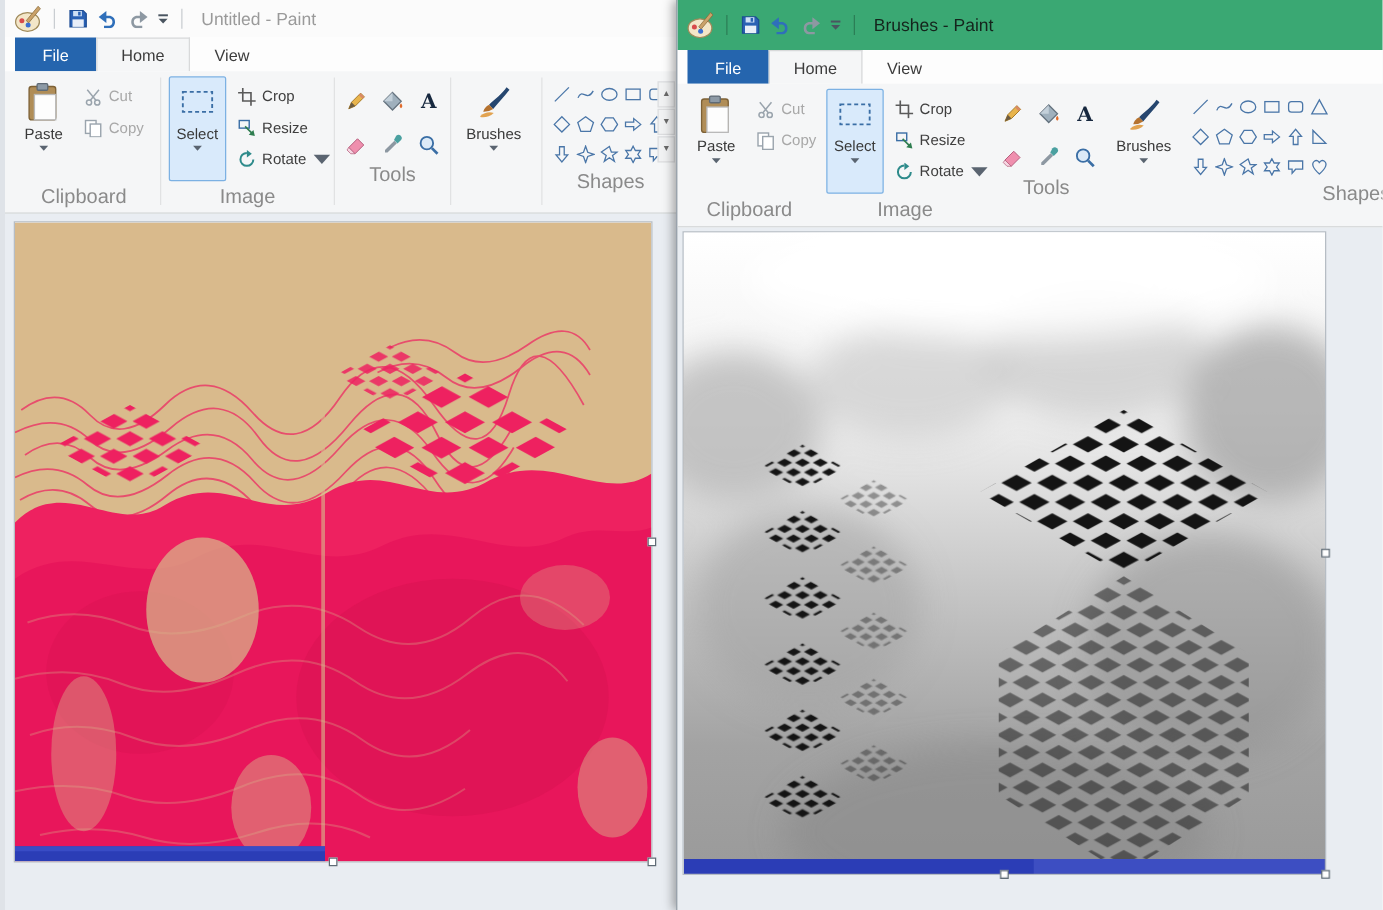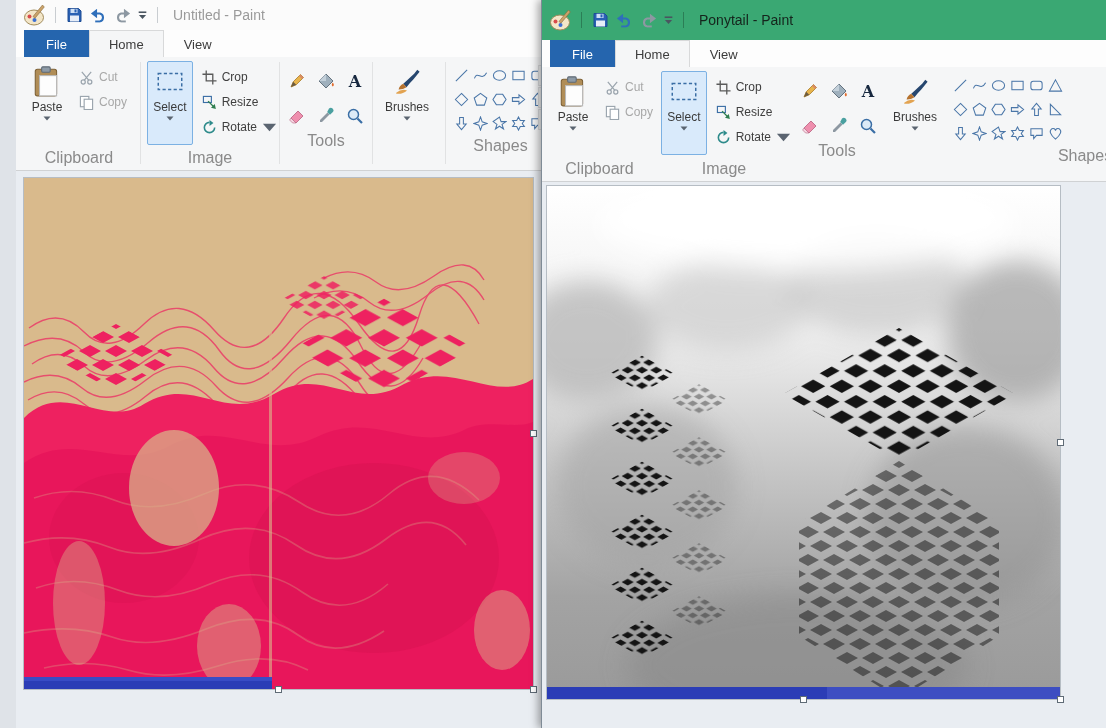--- a/index.html
+++ b/index.html
@@ -1,18 +1,18 @@
 <!DOCTYPE html>
 <html><head>
 <meta charset="utf-8">
 <style>
   html,body{margin:0;padding:0;}
   body{width:1106px;height:728px;overflow:hidden;background:#dfe3e8;font-family:"Liberation Sans",sans-serif;position:relative;}
   .window{position:absolute;top:0;background:#fff;overflow:hidden;}
-  .win-left{left:16px;width:541px;height:728px;}
+  .win-left{left:4px;width:541px;height:728px;}
   .win-right{left:541px;width:565px;height:728px;box-shadow:-3px 0 8px rgba(0,0,0,.35);border-left:1px solid #7f8b96;}
   
   .titlebar{display:flex;align-items:center;padding:0 6px;gap:5px;}
   .win-left .titlebar{height:30px;background:#fbfbfb;}
   .win-right .titlebar{height:40px;background:#3aa873;}
   .qbtn{background:none;border:none;padding:1px;display:flex;align-items:center;justify-content:center;cursor:default;}
   .qbtn svg{width:17px;height:16px;}
   .app-ic svg{width:22px;height:22px;}
   .qsep{width:1px;height:16px;background:#c9cdd1;margin:0 4px;}
   .win-right .qsep{background:rgba(0,0,0,.25);}
@@ -535,21 +535,21 @@
         <svg viewBox="0 0 18 16">
           <use href="#i-undo"></use>
         </svg>
       </button>
     <button class="qbtn">
         <svg class="menu-ic" viewBox="0 0 8 8">
           <use href="#i-menu"></use>
         </svg>
       </button>
     <span class="qsep"></span>
-    <span class="title">Ponytail - Paint</span>
+    <span class="title">Brushes - Paint</span>
   </div>
   <div class="tabs">
     <div class="tab file">File</div>
     <div class="tab active">Home</div>
     <div class="tab">View</div>
   </div>
   <div class="ribbon">
     <div class="group g-clip">
       <div class="gbody">
         <button class="bigbtn">

